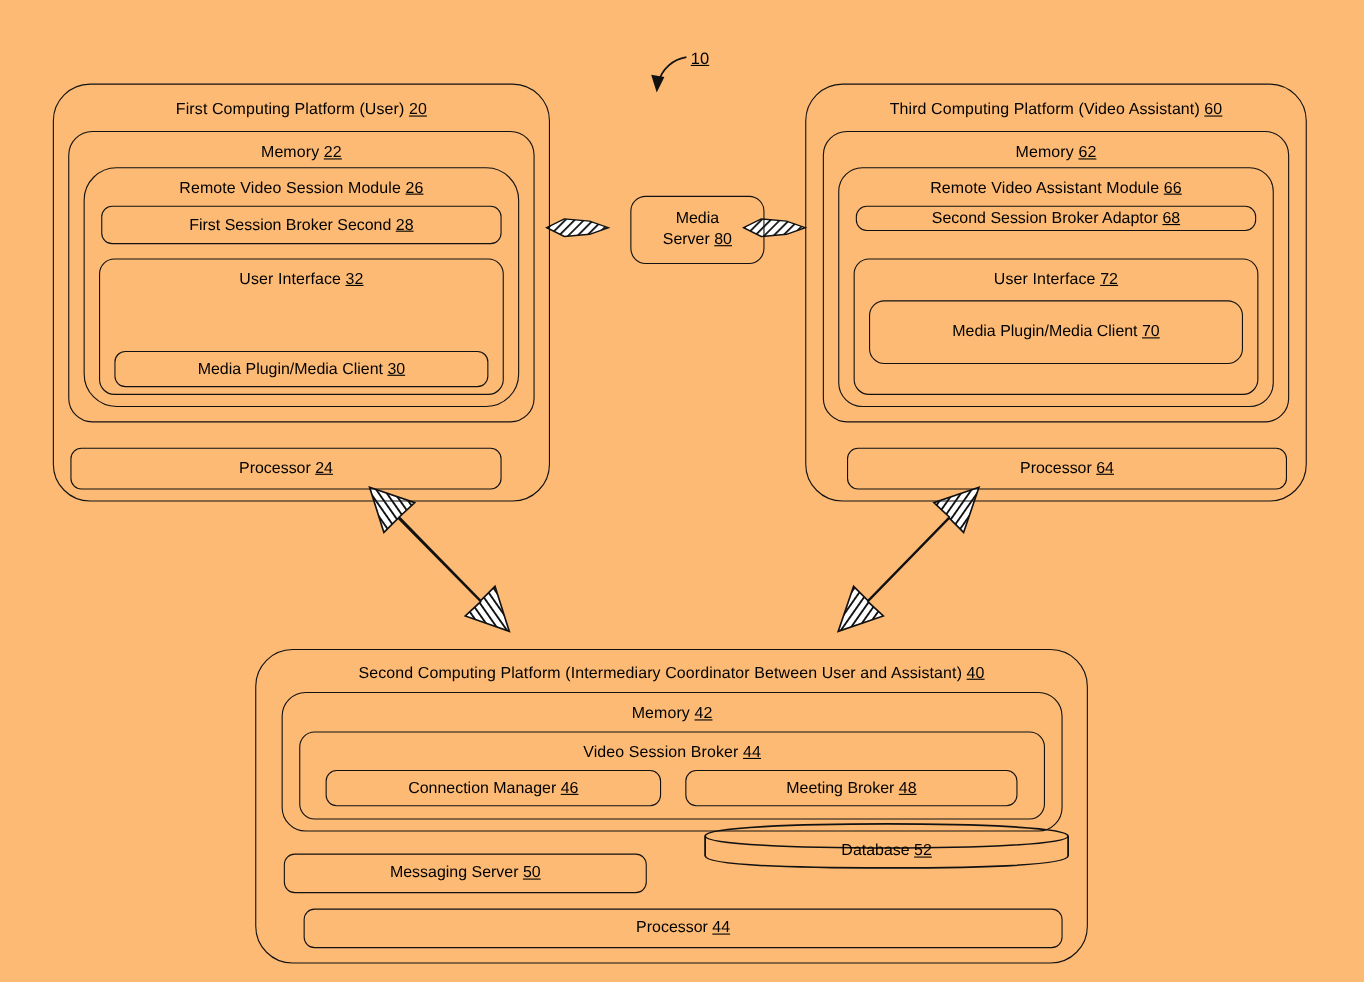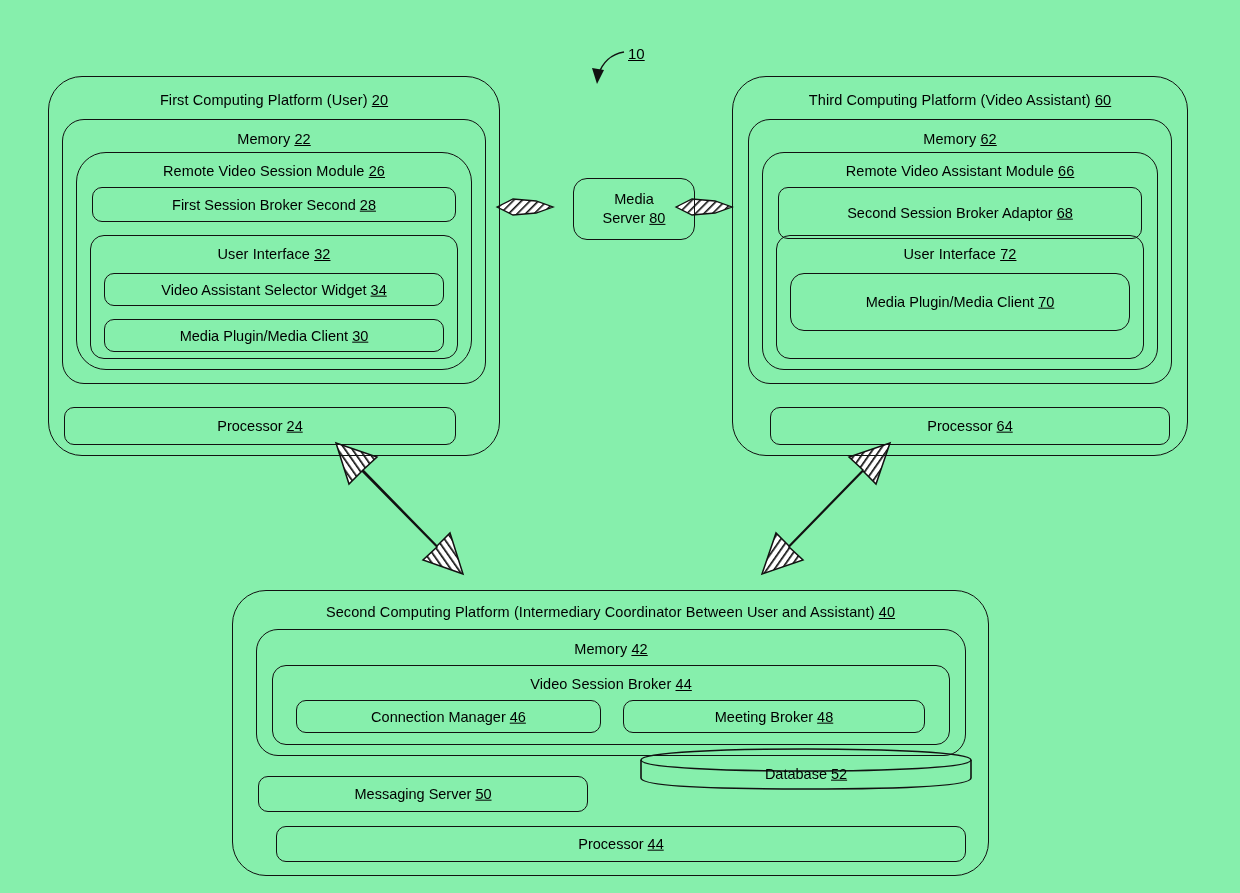--- a/index.html
+++ b/index.html
@@ -9,21 +9,21 @@
     background: #ffffff;
   }
   body {
     font-family: "Liberation Sans", sans-serif;
     color: #000000;
   }
   #figure {
     position: relative;
     width: 1240px;
     height: 893px;
-    background: #86efac;
+    background: #fdba74;
     overflow: hidden;
   }
 
   
   .box {
     position: absolute;
     box-sizing: border-box;
     border: 1.6px solid #111;
     background: transparent;
     border-radius: 26px;
@@ -187,26 +187,20 @@
     </div>
   </div>
 
   <div class="box r-sm" style="left:90px; top:211px; width:368px; height:124px;">
     <div class="box-title" style="top:11px;">
       <span>User Interface</span>
       <span class="num">32</span>
     </div>
   </div>
 
-  <div class="box r-xs" style="left:104px; top:249px; width:340px; height:33px;">
-    <div class="leaf-label">
-      <span>Video Assistant Selector Widget</span>
-      <span class="num">34</span>
-    </div>
-  </div>
 
   <div class="box r-xs" style="left:104px; top:295px; width:340px; height:33px;">
     <div class="leaf-label">
       <span>Media Plugin/Media Client</span>
       <span class="num">30</span>
     </div>
   </div>
 
   <div class="box r-xs" style="left:64px; top:383px; width:392px; height:38px;">
     <div class="leaf-label">
@@ -237,21 +231,21 @@
     </div>
   </div>
 
   <div class="box r-md" style="left:762px; top:128px; width:396px; height:218px;">
     <div class="box-title" style="top:11px;">
       <span>Remote Video Assistant Module</span>
       <span class="num">66</span>
     </div>
   </div>
 
-  <div class="box r-xs" style="left:778px; top:163px; width:364px; height:52px;">
+  <div class="box r-xs" style="left:778px; top:163px; width:364px; height:23px;">
     <div class="leaf-label">
       <span>Second Session Broker Adaptor</span>
       <span class="num">68</span>
     </div>
   </div>
 
   <div class="box r-sm" style="left:776px; top:211px; width:368px; height:124px;">
     <div class="box-title" style="top:11px;">
       <span>User Interface</span>
       <span class="num">72</span>

